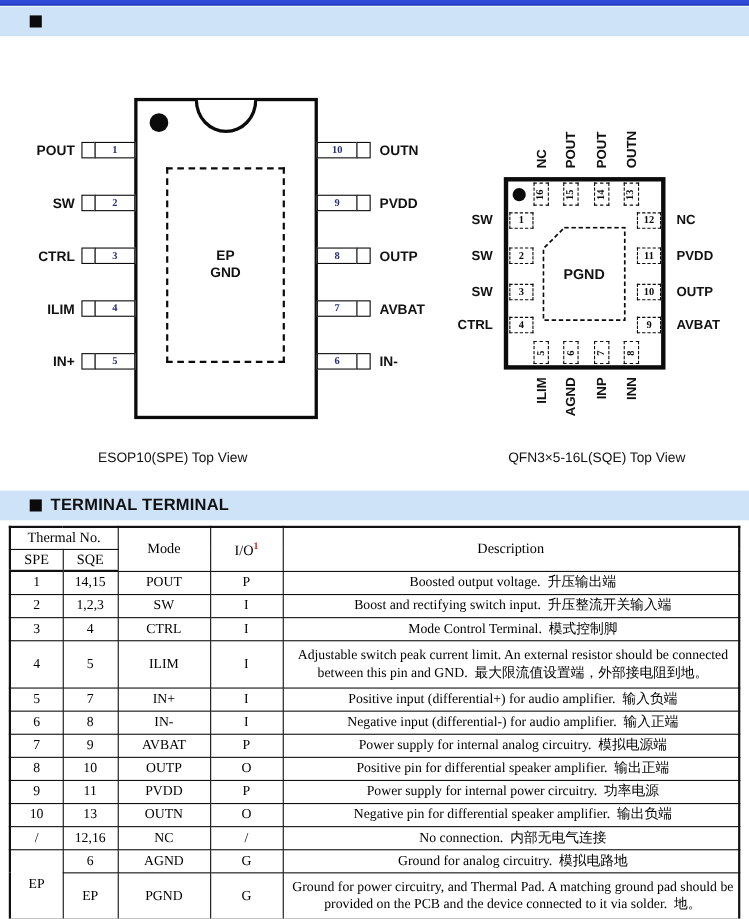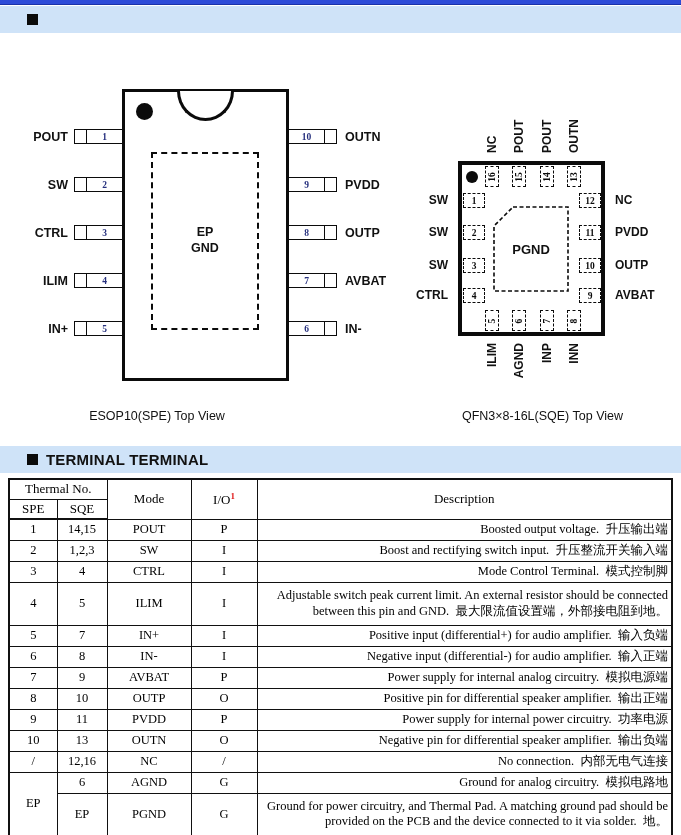--- a/index.html
+++ b/index.html
@@ -27,21 +27,21 @@
   .dashpin{border:1.6px dashed #0b0b0b;box-sizing:border-box;background:#fff;display:flex;align-items:center;justify-content:center;}
   .qfn-num{font-family:"Liberation Serif",serif;font-size:9.5px;font-weight:bold;color:#0b0b0b;}
   .rot{transform:rotate(-90deg);}
   .vlabel{font-weight:bold;font-size:12px;height:14px;line-height:14px;transform:rotate(-90deg);}
   .caption{font-size:12.5px;text-align:center;}
   
   .tf-table{position:absolute;left:8px;top:478px;width:665px;border-collapse:collapse;table-layout:fixed;
             font-family:"Liberation Serif",serif;font-size:12.5px;color:#000;}
   .tf-table th,.tf-table td{border:1.3px solid #111;padding:1px 3px;text-align:center;vertical-align:middle;line-height:1.22;}
   .tf-table{border:2.5px solid #111;}
-  .tf-table .desc{text-align:right;padding-left:7px;white-space:pre-wrap;font-family:Liberation Serif, serif;}
+  .tf-table .desc{text-align:center;padding-left:7px;white-space:pre-wrap;font-family:Liberation Serif, serif;}
   .tf-table thead th{font-weight:normal;font-size:13px;}
   .tf-table tr.hsep th{border-bottom:2.5px solid #111;}
   .tf-table sup{color:#e01b1b;font-size:9px;font-weight:bold;}
   .h21{height:21px;} .h22{height:20px;}
 </style>
 </head>
 <body>
 
 <div class="abs topline"></div>
 <div class="abs secbar" style="top:6px;">
@@ -158,21 +158,21 @@
   </div>
 <div class="abs dashpin" style="left:567px;top:310px;width:14px;height:21px;">
     <span class="qfn-num rot">8</span>
   </div>
 <div class="abs vlabel" style="left:464px;top:364px;width:56px;text-align:right;">ILIM</div>
 <div class="abs vlabel" style="left:491px;top:364px;width:56px;text-align:right;">AGND</div>
 <div class="abs vlabel" style="left:519px;top:364px;width:56px;text-align:right;">INP</div>
 <div class="abs vlabel" style="left:546px;top:364px;width:56px;text-align:right;">INN</div>
 
 <div class="abs caption" style="left:42px;top:409px;width:230px;">ESOP10(SPE) Top View</div>
-<div class="abs caption" style="left:420px;top:409px;width:245px;">QFN3×8-16L(SQE) Top View</div>
+<div class="abs caption" style="left:420px;top:409px;width:245px;">QFN3×5-16L(SQE) Top View</div>
 
 <div class="abs secbar" style="top:446px;">
   <span class="sq"></span>
   <span class="t">TERMINAL TERMINAL</span>
 </div>
 
 <table class="tf-table">
   <colgroup>
       <col style="width:48px">
       <col style="width:50px">

